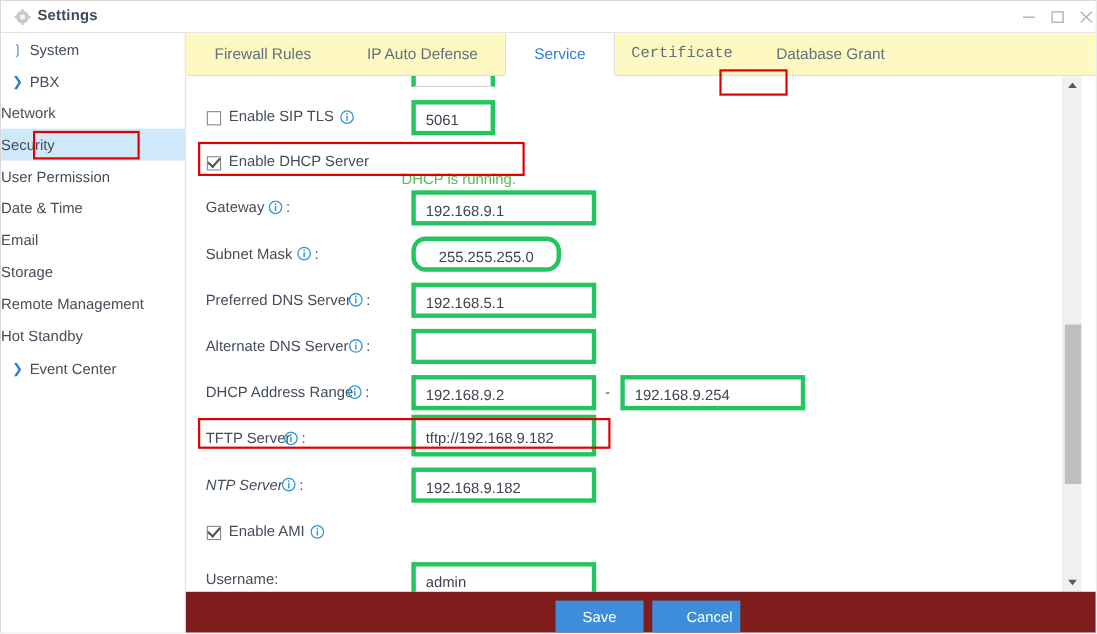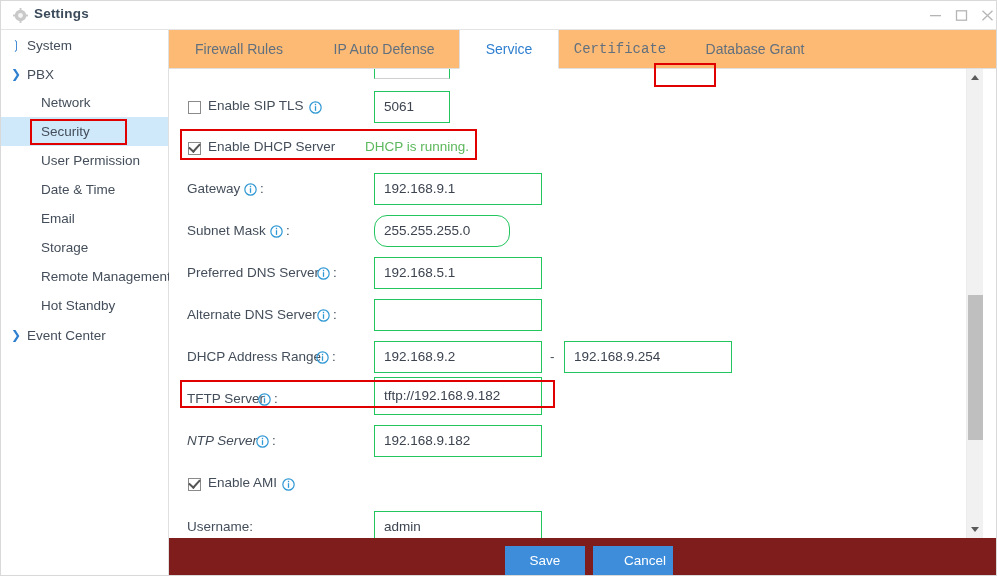--- a/index.html
+++ b/index.html
@@ -74,21 +74,21 @@
   }
   .nav-group { padding-left: 10px; }
   .nav-group .chev {
     display: inline-block;
     width: 16px;
     color: #2f7fd0;
     font-size: 12px;
     vertical-align: middle;
   }
   .nav-group .glabel { vertical-align: middle; }
-  .nav-child { padding-left: 40px; }
+  .nav-child { }
   .nav-child.selected {
     background: #cfe8fa;
   }
   .red-box {
     position: absolute;
     border: 2px solid #e00000;
     box-sizing: border-box;
     pointer-events: none;
   }
   .rb-security { left: 29px; top: 2px; width: 97px; height: 26px; }
@@ -99,21 +99,21 @@
     left: 168px; top: 29px;
     width: 829px; height: 547px;
     background: #ffffff;
   }
 
   
   .tabbar {
     position: absolute;
     left: 0; top: 0;
     width: 829px; height: 39px;
-    background: #fdba74;
+    background: #fef9c3;
     border-bottom: 1px solid #dfdfdf;
     box-sizing: border-box;
   }
   .tab {
     position: absolute;
     top: 0;
     height: 39px;
     line-height: 39px;
     font-size: 14px;
     color: #61707e;
@@ -148,21 +148,21 @@
     position: absolute;
     left: 18px;
     top: 2px;
     font-size: 13.5px;
     color: #444e5a;
     white-space: nowrap;
   }
   .inp {
     position: absolute;
     background: #ffffff;
-    border: 1px solid #22c55e;
+    border: 4px solid #22c55e;
     box-sizing: border-box;
     font-size: 13.5px;
     color: #3d4450;
     padding: 0 9px;
     line-height: 30px;
     height: 32px;
     white-space: nowrap;
     overflow: hidden;
   }
 
@@ -378,38 +378,38 @@
             <rect x="6.3" y="3" width="1.4" height="1.6" fill="#3098d4"></rect>
             <rect x="6.3" y="5.6" width="1.4" height="5" fill="#3098d4"></rect>
           </svg>
         </span>
         <span class="inp" style="left:205px; top:-6px; width:76px;">5061</span>
       </div>
 
       <div class="row" style="top:70px;">
         <span class="cbx checked" style="left:19px; top:3px;"></span>
         <span class="cbx-label" style="left:39px; top:0px;">Enable DHCP Server</span>
-        <span class="status-ok" style="left:196px; top:0px;text-align:right;">DHCP is running.</span>
+        <span class="status-ok" style="left:196px; top:16px;text-align:right;">DHCP is running.</span>
         <span class="red-box" style="left:11px; top:-10px; width:297px; height:31px;"></span>
       </div>
 
       <div class="row" style="top:110px;">
         <span class="lbl" style="left:18px;"><span>Gateway</span></span>
         <span class="info-ico" style="left:75px; top:3px;">
           <svg width="13" height="13" viewBox="0 0 14 14">
             <circle cx="7" cy="7" r="6.1" fill="none" stroke="#3098d4" stroke-width="1.3"></circle>
             <rect x="6.3" y="3" width="1.4" height="1.6" fill="#3098d4"></rect>
             <rect x="6.3" y="5.6" width="1.4" height="5" fill="#3098d4"></rect>
           </svg>
         </span>
         <span class="lbl" style="left:91px;">:</span>
         <span class="inp" style="left:205px; top:-6px; width:168px;">192.168.9.1</span>
       </div>
 
-      <div class="row" style="top:152px;">
+      <div class="row" style="top:152px;text-align:center;">
         <span class="lbl" style="left:18px;"><span>Subnet Mask</span></span>
         <span class="info-ico" style="left:101px; top:3px;">
           <svg width="13" height="13" viewBox="0 0 14 14">
             <circle cx="7" cy="7" r="6.1" fill="none" stroke="#3098d4" stroke-width="1.3"></circle>
             <rect x="6.3" y="3" width="1.4" height="1.6" fill="#3098d4"></rect>
             <rect x="6.3" y="5.6" width="1.4" height="5" fill="#3098d4"></rect>
           </svg>
         </span>
         <span class="lbl" style="left:117px;">:</span>
         <span class="inp" style="left:205px; top:-6px; width:136px;border-radius:13px;">255.255.255.0</span>

